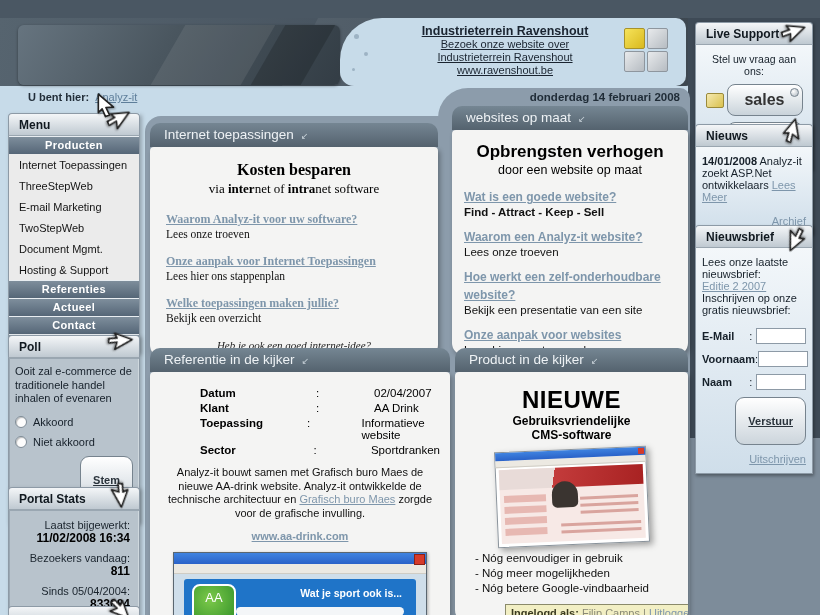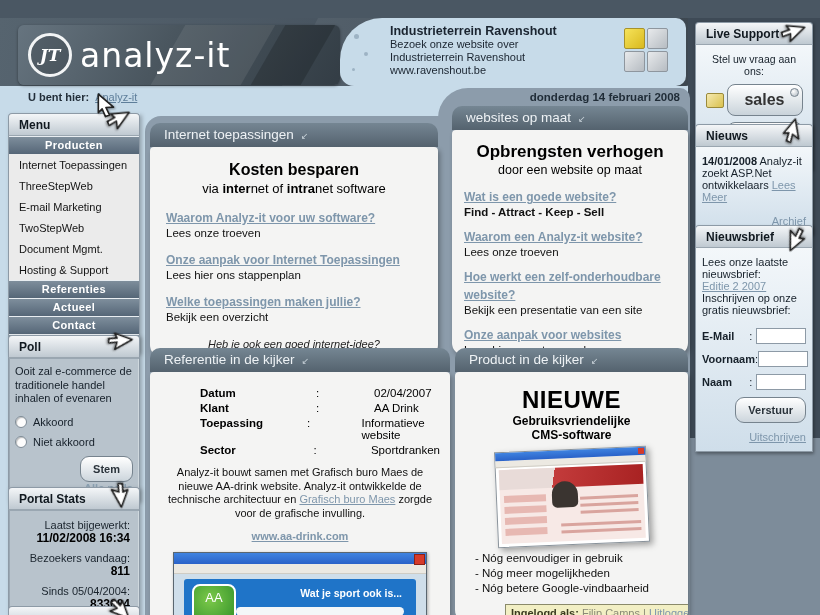--- a/index.html
+++ b/index.html
@@ -17,21 +17,21 @@
 
   
   .logobox{left:18px;top:25px;width:322px;height:60px;border-radius:6px;background:linear-gradient(120deg,#66747f 0%,#4a565f 45%,#333d45 100%);overflow:hidden;box-shadow:0 1px 3px rgba(0,0,0,.4);}
   .logobox .deco{position:absolute;background:rgba(255,255,255,.08);}
   .logo-inner{position:absolute;left:10px;top:8px;display:flex;align-items:center;gap:8px;}
   .logocircle{width:38px;height:38px;border:3px solid #f2f4f5;border-radius:50%;display:flex;align-items:center;justify-content:center;color:#fff;font:italic bold 17px "DejaVu Serif",serif;background:rgba(0,0,0,.15);}
   .logotext{color:#fff;font-size:33px;letter-spacing:1px;font-family:"DejaVu Sans",sans-serif;}
 
   
   .banner{left:340px;top:18px;width:346px;height:68px;background:#c7dbe9;border-radius:42px 10px 10px 14px;}
-  .banner-text{position:absolute;left:50px;top:6px;width:230px;color:#1a2430;}
+  .banner-text{position:absolute;left:50px;top:6px;width:230px;text-align:center;color:#1a2430;text-decoration:underline;}
   .banner-title{font-size:12.5px;font-weight:bold;}
   .banner-line{font-size:11px;line-height:13px;}
   .cube{position:absolute;right:16px;top:10px;width:46px;height:46px;display:grid;grid-template-columns:21px 21px;grid-template-rows:21px 21px;gap:2px;}
   .cube div{border-radius:2px;}
   .cube .c-yellow{background:linear-gradient(135deg,#f6e35a,#d9b91e);border:1px solid #a8922a;}
   .cube .c-gray{background:linear-gradient(135deg,#e8eaec,#b6bcc2);border:1px solid #8e969e;}
   .banner-dot{position:absolute;border-radius:50%;background:#9db3c4;}
 
   
   .crumb{left:28px;top:91px;font-size:11px;color:#222e39;}
@@ -51,21 +51,21 @@
   .menu-panel{left:8px;top:113px;width:132px;box-shadow:2px 2px 4px rgba(0,0,0,.25);}
   .menu-body{background:#ebebeb;border:1px solid #8d9aa6;border-top:none;}
   .menu-bar{height:15px;background:linear-gradient(#7e8e9c,#556677);border-top:1px solid #e8edf1;color:#fff;font-size:11px;font-weight:bold;text-align:center;padding-top:2px;letter-spacing:.4px;cursor:pointer;}
   .menu-item{font-size:11px;color:#141414;padding:5px 4px 4px 10px;cursor:pointer;}
 
   .poll-panel{left:8px;top:335px;width:132px;box-shadow:2px 2px 4px rgba(0,0,0,.25);}
   .poll-body{padding:7px 6px 6px;font-size:11px;color:#16202a;}
   .poll-q{line-height:13.5px;margin-bottom:10px;}
   .radio-row{display:flex;align-items:center;gap:6px;margin:8px 0;cursor:pointer;}
   .radio{width:10px;height:10px;border-radius:50%;background:#fdfdfd;border:1px solid #7e8b96;box-shadow:inset 1px 1px 1px rgba(0,0,0,.25);}
-  .pill-btn{display:inline-block;background:linear-gradient(#ffffff,#ccd5dc);border:1px solid #76838e;border-radius:9px;font-size:11px;font-weight:bold;color:#2a333b;padding:6px 12px;cursor:pointer;}
+  .pill-btn{display:inline-block;background:linear-gradient(#ffffff,#ccd5dc);border:1px solid #76838e;border-radius:9px;font-size:11px;font-weight:bold;color:#2a333b;padding:17px 12px;cursor:pointer;text-decoration:underline;}
   .poll-actions{text-align:right;margin-top:4px;}
   .sm-link{font-size:11px;color:#8ba0b1;text-decoration:underline;font-weight:bold;cursor:pointer;}
 
   .stats-panel{left:8px;top:487px;width:132px;box-shadow:2px 2px 4px rgba(0,0,0,.25);}
   .stats-body{padding:9px 9px 8px;font-size:11px;color:#1a242d;text-align:right;}
   .stats-body .lbl{margin-top:7px;}
   .stats-body .val{font-weight:bold;font-size:12px;color:#000;}
   .bottom-sliver{left:8px;top:606px;width:132px;}
 
   
@@ -93,21 +93,21 @@
 
   
   .mp-head{position:relative;background:linear-gradient(#758693,#54626e);color:#eef2f5;font-size:13.5px;padding:4px 14px 5px;border-radius:10px 10px 0 0;}
   .minimize{font-size:9px;color:#c9d3da;margin-left:7px;}
   .mp-body{background:#f4f4f3;border-radius:4px 4px 12px 12px;box-shadow:2px 3px 5px rgba(0,0,0,.3);overflow:hidden;}
   .mlink{font-size:12px;font-weight:bold;color:#7e96ab;text-decoration:underline;cursor:pointer;}
   .mdesc{font-size:11.5px;color:#111;margin-top:1px;}
   .lblock{margin:11px 0;}
 
   .p-internet{left:150px;top:123px;width:288px;}
-  .p-internet .mp-body{height:200px;padding:10px 16px 0;}
+  .p-internet .mp-body{height:200px;padding:10px 16px 0;font-family:Liberation Serif, serif;}
   .p-int-h{font-size:16px;font-weight:bold;text-align:center;color:#000;margin-top:4px;}
   .p-int-tag{font-size:13px;text-align:center;color:#000;margin-top:2px;margin-bottom:12px;}
   .p-int-foot{text-align:center;font-style:italic;font-size:11px;color:#222;margin-top:14px;line-height:14px;}
 
   .p-websites{left:452px;top:106px;width:236px;}
   .p-websites .mp-body{height:217px;padding:8px 12px 0;}
   .p-web-h{font-size:17px;font-weight:bold;text-align:center;color:#000;margin-top:4px;}
   .p-web-sub{font-size:12.5px;text-align:center;color:#000;margin-top:1px;margin-bottom:10px;}
   .p-websites .lblock{margin:9px 0;}
   .p-websites .mdesc{font-weight:bold;}
@@ -168,24 +168,20 @@
   <div class="abs hb-deco2"></div>
   <div class="abs rightstrip"></div>
   <div class="abs brgray"></div>
 
   <div class="abs bdl"></div>
   <div class="abs bdr"></div>
 
   <div class="abs logobox">
     <div class="deco" style="left:150px;top:0;width:90px;height:60px;transform:skewX(-30deg);"></div>
     <div class="deco" style="left:250px;top:0;width:50px;height:60px;background:rgba(0,0,0,.18);transform:skewX(-30deg);"></div>
-    <div class="logo-inner">
-      <div class="logocircle">JT</div>
-      <div class="logotext">analyz-it</div>
-    </div>
   </div>
 
   <div class="abs banner">
     <div class="banner-dot" style="left:14px;top:16px;width:5px;height:5px;"></div>
     <div class="banner-dot" style="left:24px;top:34px;width:4px;height:4px;"></div>
     <div class="banner-dot" style="left:12px;top:50px;width:3px;height:3px;"></div>
     <div class="banner-text">
       <div class="banner-title">Industrieterrein Ravenshout</div>
       <div class="banner-line">Bezoek onze website over</div>
       <div class="banner-line">Industrieterrein Ravenshout</div>

